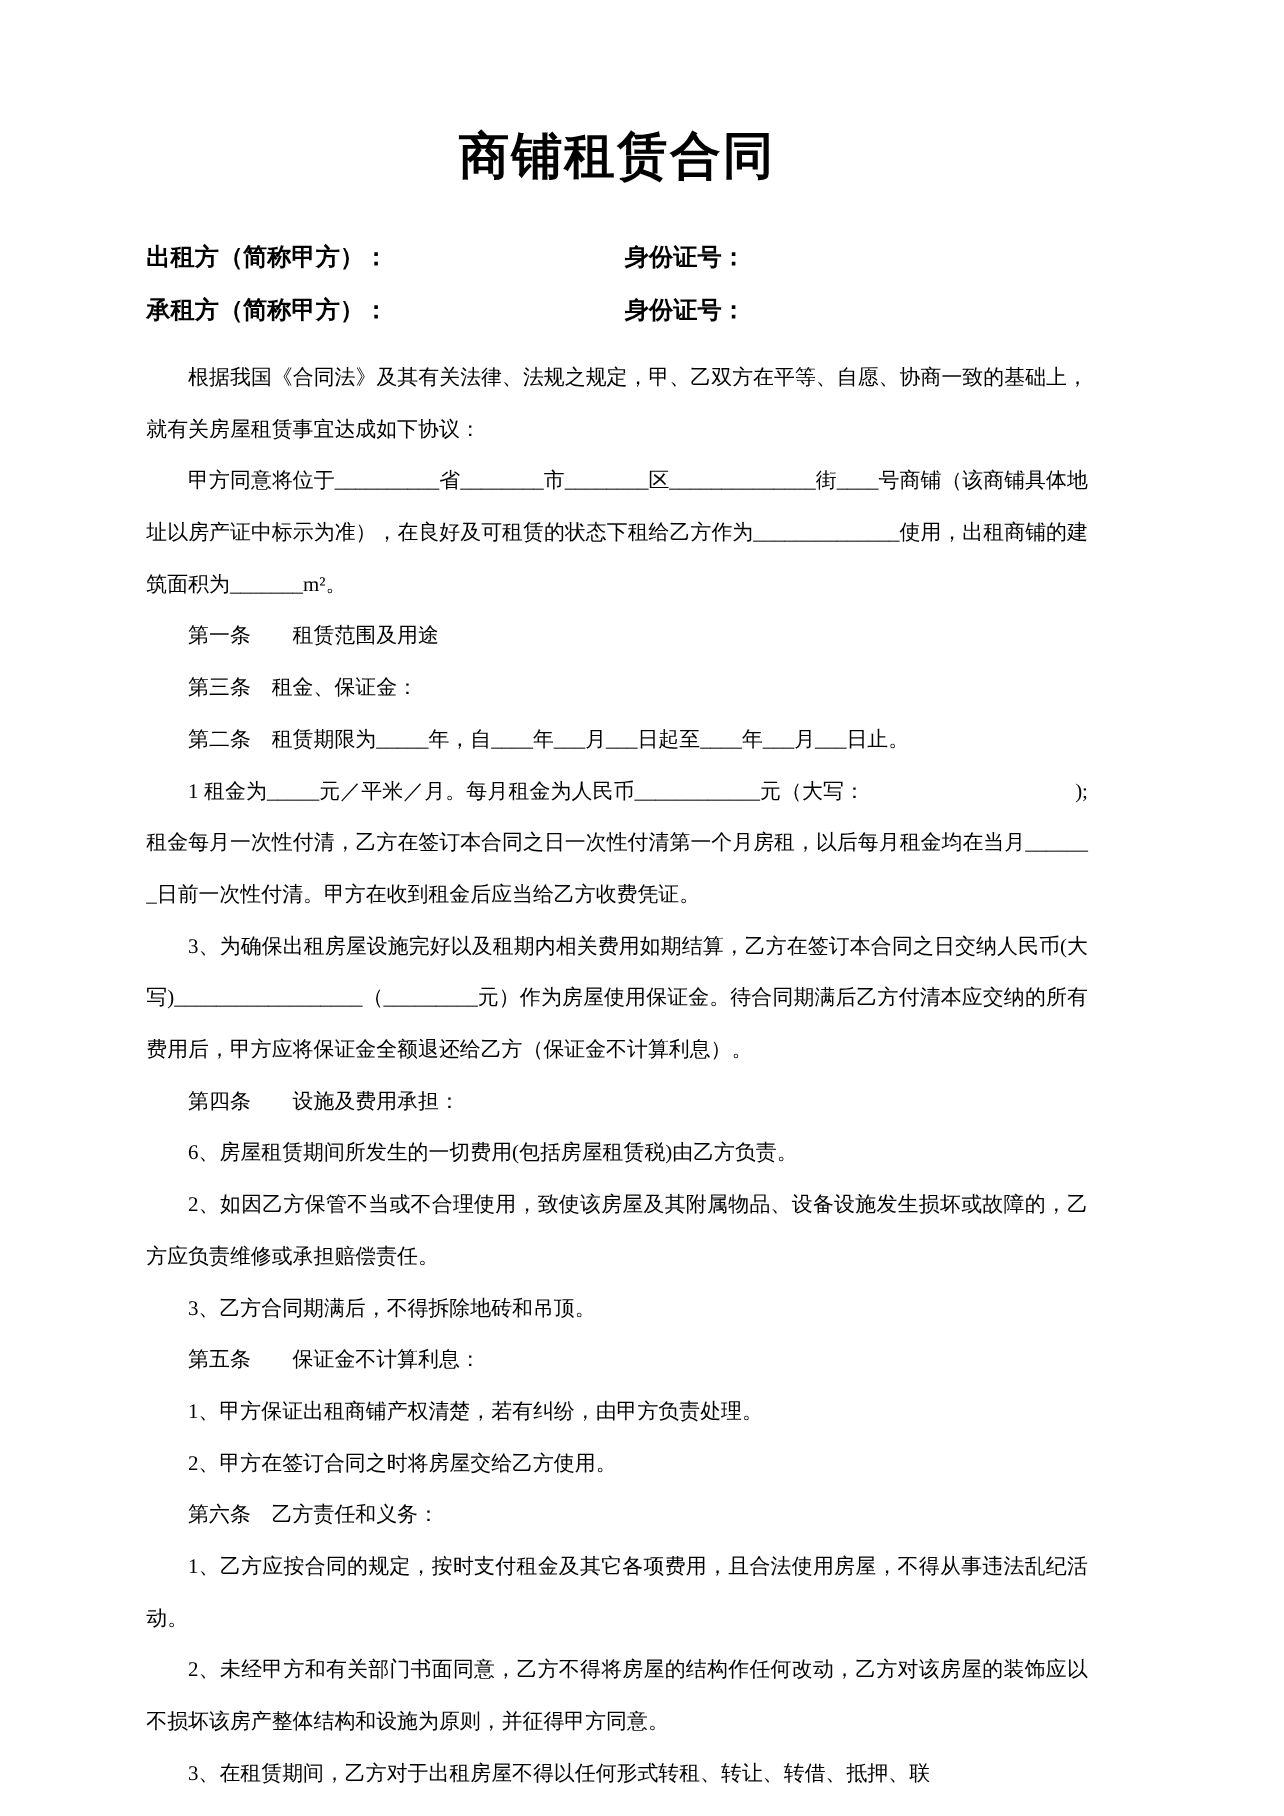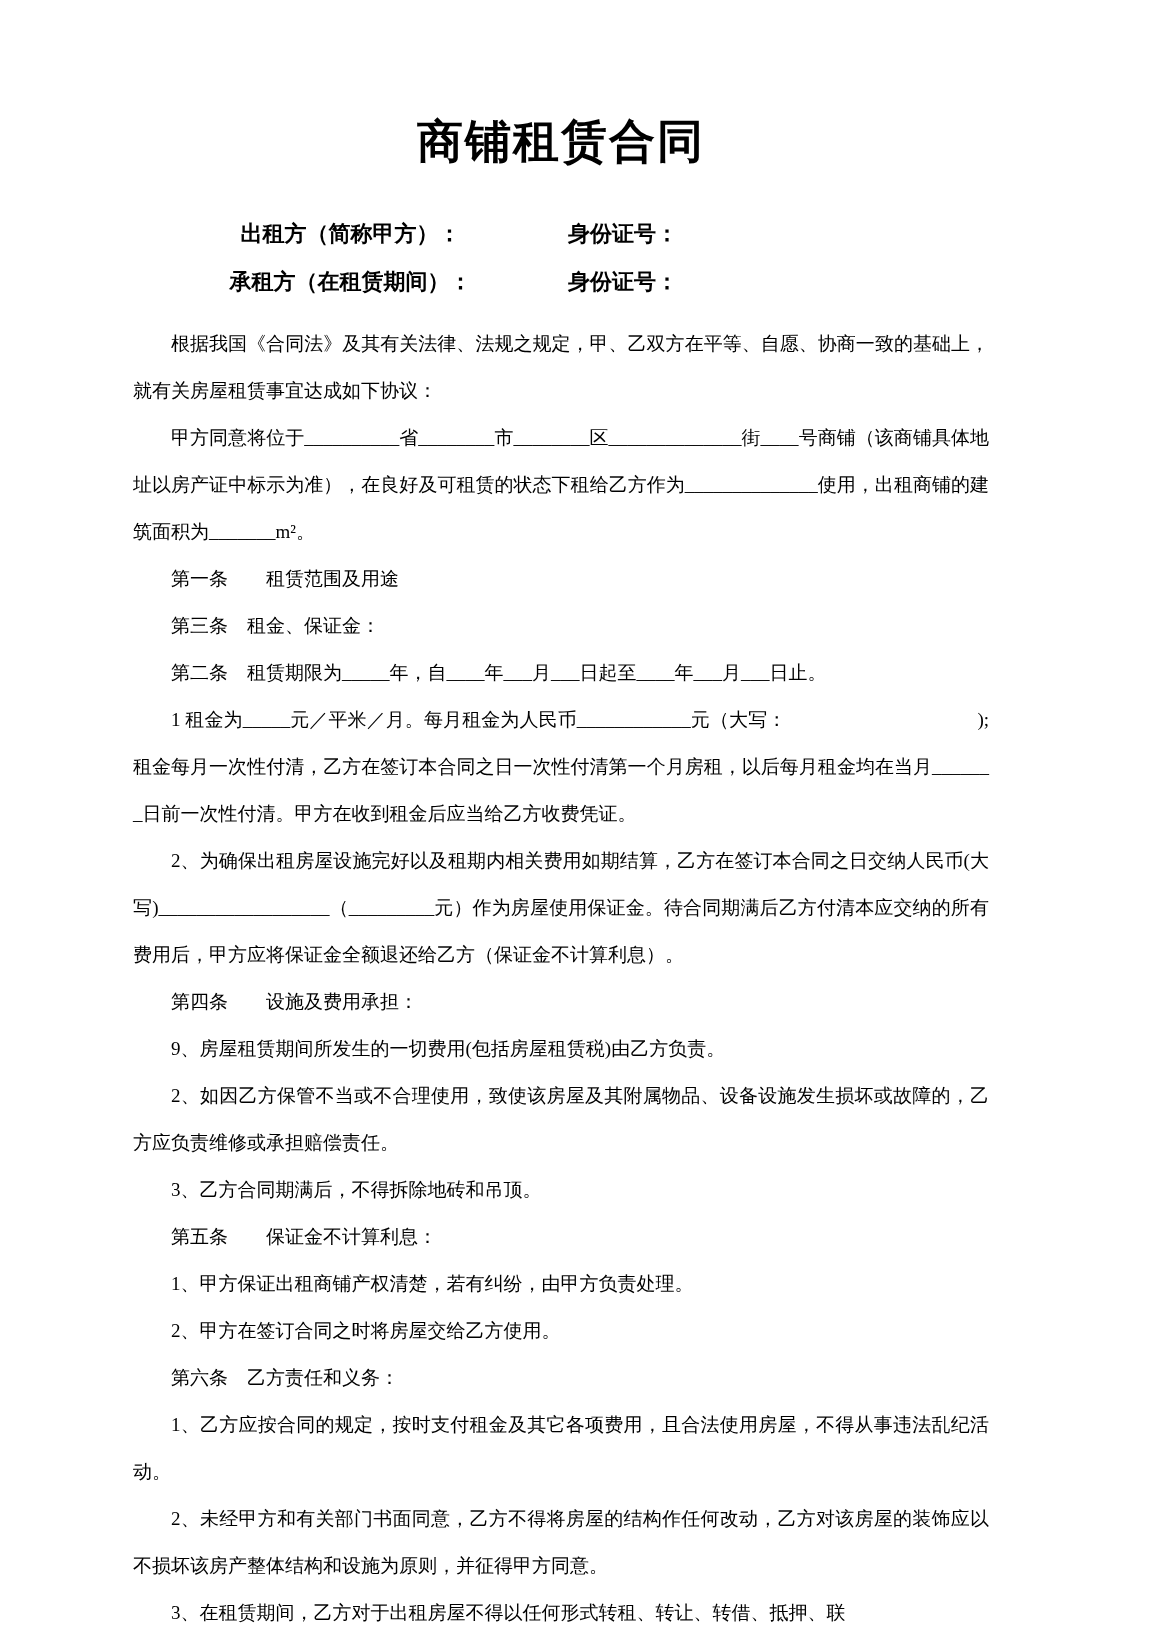--- a/index.html
+++ b/index.html
@@ -29,21 +29,20 @@
   }
   .party-row {
     display: flex;
     font-size: 22px;
     line-height: 48px;
     font-weight: bold;
   }
   .party-left {
     width: 435px;
     flex: 0 0 435px;
-    text-align: center;
   }
   .party-right {
     flex: 1;
   }
   .body-text {
     margin-top: 14px;
   }
   .para {
     margin: 0;
     font-size: 19px;
@@ -63,34 +62,34 @@
 <div class="page">
 
   <h1 class="doc-title">商铺租赁合同</h1>
 
   <div class="party-row">
     <span class="party-left">出租方（简称甲方）：</span>
     <span class="party-right">身份证号：</span>
   </div>
 
   <div class="party-row">
-    <span class="party-left">承租方（在租赁期间）：</span>
+    <span class="party-left">承租方（简称甲方）：</span>
     <span class="party-right">身份证号：</span>
   </div>
 
   <div class="body-text">
     <p class="para">根据我国《合同法》及其有关法律、法规之规定，甲、乙双方在平等、自愿、协商一致的基础上，就有关房屋租赁事宜达成如下协议：</p>
     <p class="para">甲方同意将位于__________省________市________区______________街____号商铺（该商铺具体地址以房产证中标示为准），在良好及可租赁的状态下租给乙方作为______________使用，出租商铺的建筑面积为_______m²。</p>
     <p class="para clause">第一条　　租赁范围及用途</p>
     <p class="para clause">第三条　租金、保证金：</p>
     <p class="para clause">第二条　租赁期限为_____年，自____年___月___日起至____年___月___日止。</p>
     <p class="para">1 租金为_____元／平米／月。每月租金为人民币____________元（大写：　　　　　　　　　　); 租金每月一次性付清，乙方在签订本合同之日一次性付清第一个月房租，以后每月租金均在当月_______日前一次性付清。甲方在收到租金后应当给乙方收费凭证。</p>
-    <p class="para">2、为确保出租房屋设施完好以及租期内相关费用如期结算，乙方在签订本合同之日交纳人民币(大写)__________________（_________元）作为房屋使用保证金。待合同期满后乙方付清本应交纳的所有费用后，甲方应将保证金全额退还给乙方（保证金不计算利息）。</p>
+    <p class="para">3、为确保出租房屋设施完好以及租期内相关费用如期结算，乙方在签订本合同之日交纳人民币(大写)__________________（_________元）作为房屋使用保证金。待合同期满后乙方付清本应交纳的所有费用后，甲方应将保证金全额退还给乙方（保证金不计算利息）。</p>
     <p class="para clause">第四条　　设施及费用承担：</p>
-    <p class="para">9、房屋租赁期间所发生的一切费用(包括房屋租赁税)由乙方负责。</p>
+    <p class="para">6、房屋租赁期间所发生的一切费用(包括房屋租赁税)由乙方负责。</p>
     <p class="para">2、如因乙方保管不当或不合理使用，致使该房屋及其附属物品、设备设施发生损坏或故障的，乙方应负责维修或承担赔偿责任。</p>
     <p class="para">3、乙方合同期满后，不得拆除地砖和吊顶。</p>
     <p class="para clause">第五条　　保证金不计算利息：</p>
     <p class="para">1、甲方保证出租商铺产权清楚，若有纠纷，由甲方负责处理。</p>
     <p class="para">2、甲方在签订合同之时将房屋交给乙方使用。</p>
     <p class="para clause">第六条　乙方责任和义务：</p>
     <p class="para">1、乙方应按合同的规定，按时支付租金及其它各项费用，且合法使用房屋，不得从事违法乱纪活动。</p>
     <p class="para">2、未经甲方和有关部门书面同意，乙方不得将房屋的结构作任何改动，乙方对该房屋的装饰应以不损坏该房产整体结构和设施为原则，并征得甲方同意。</p>
     <p class="para">3、在租赁期间，乙方对于出租房屋不得以任何形式转租、转让、转借、抵押、联</p>
   </div>

